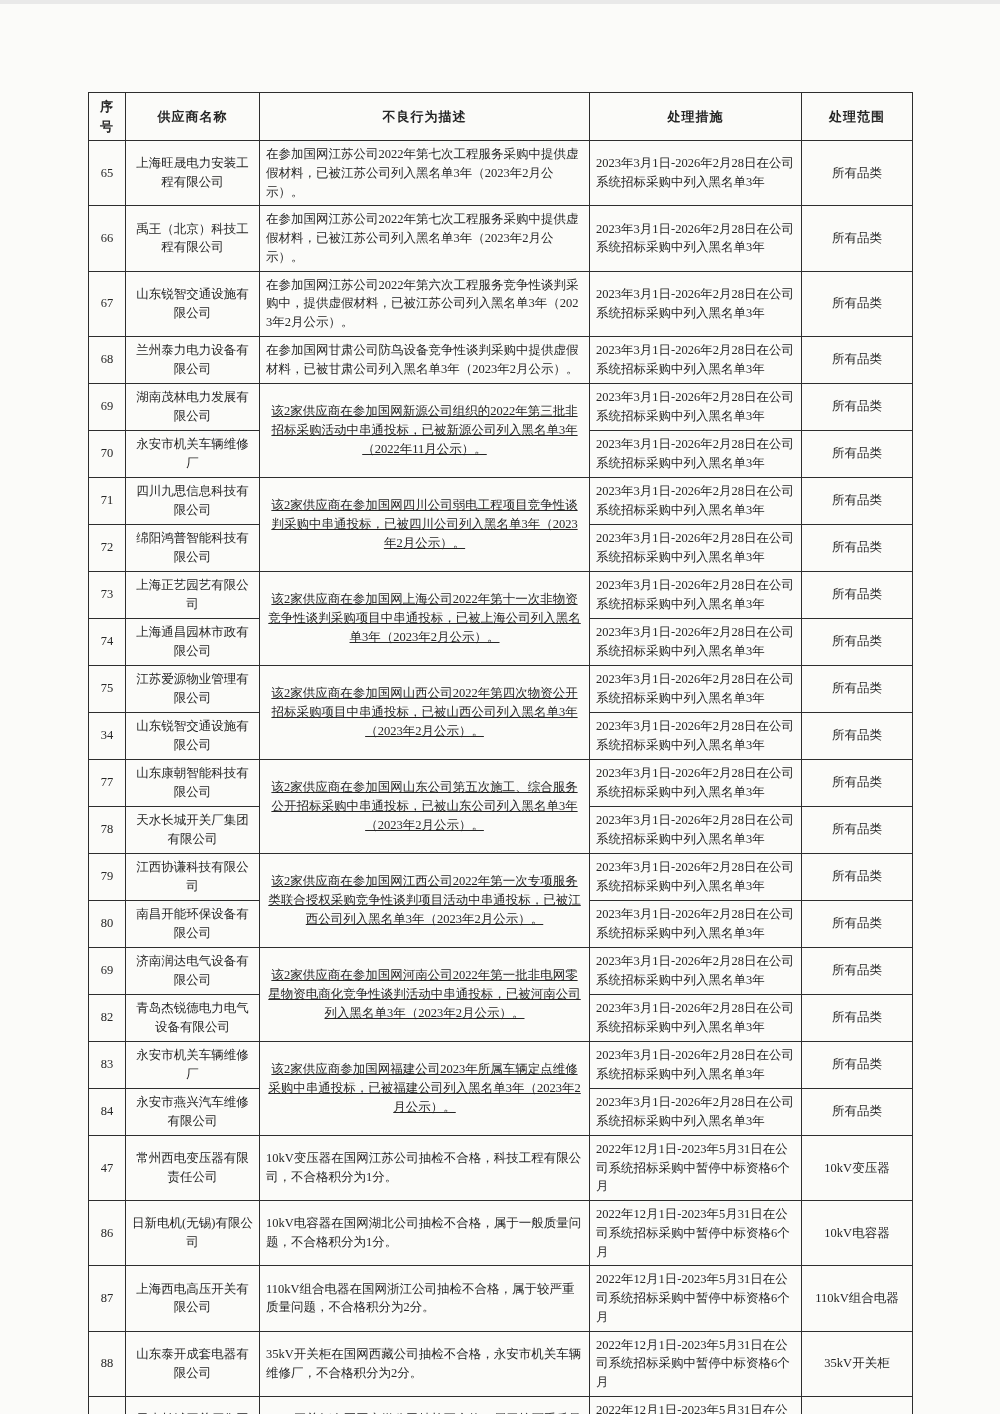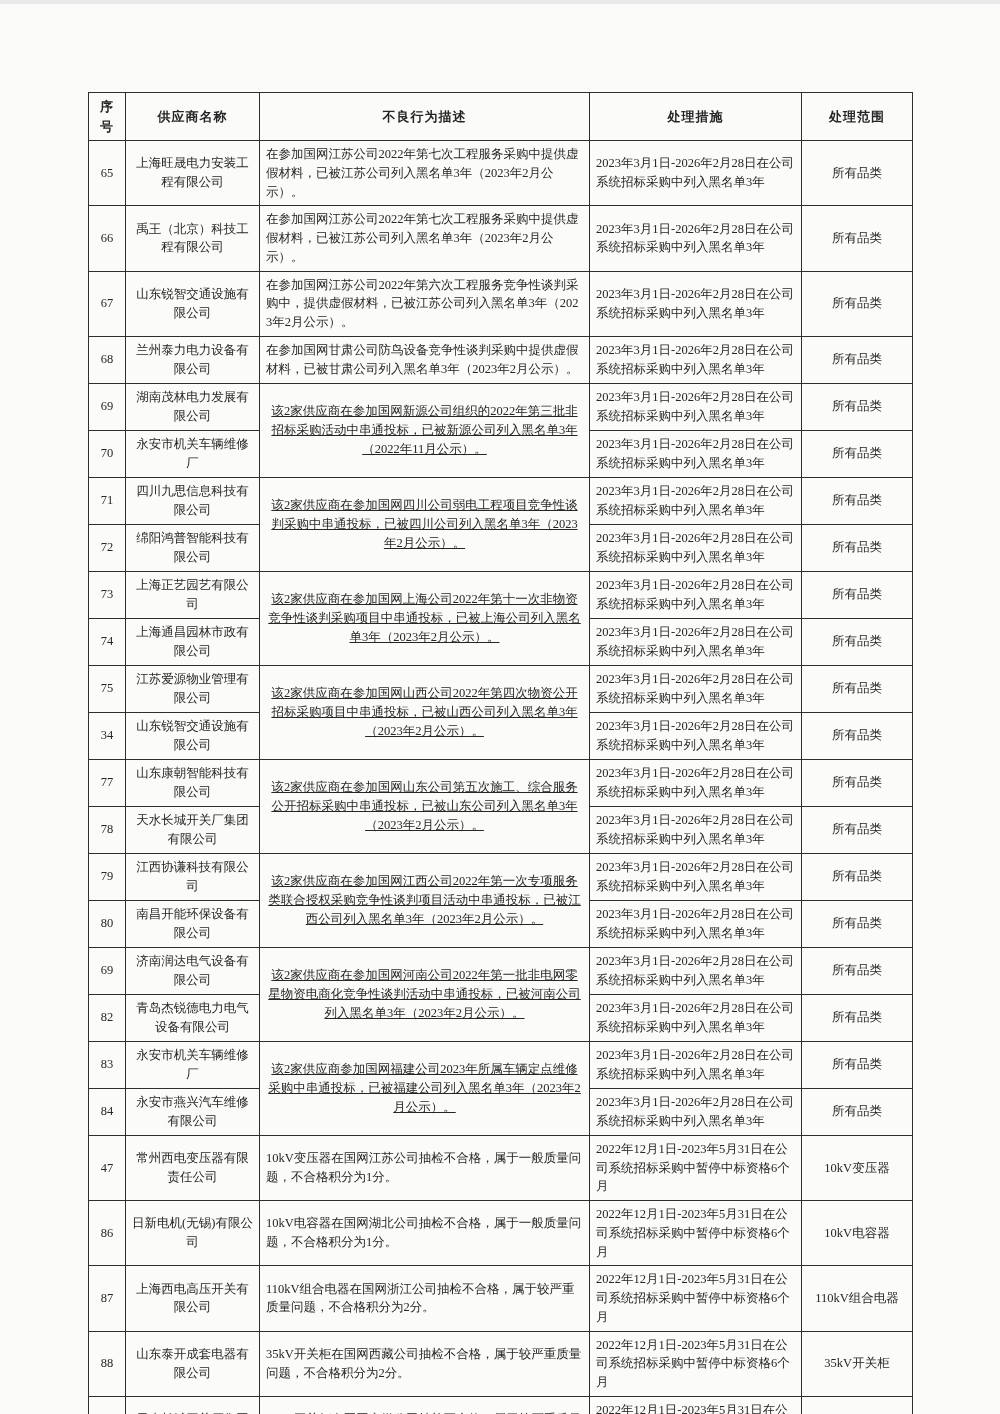--- a/index.html
+++ b/index.html
@@ -206,42 +206,42 @@
         </tr>
         <tr>
           <td>84</td>
           <td>永安市燕兴汽车维修有限公司</td>
           <td class="align-left">2023年3月1日-2026年2月28日在公司系统招标采购中列入黑名单3年</td>
           <td>所有品类</td>
         </tr>
         <tr>
           <td>47</td>
           <td>常州西电变压器有限责任公司</td>
-          <td class="align-left">10kV变压器在国网江苏公司抽检不合格，属于一般质量问题，不合格积分为1分。</td>
+          <td class="align-left">10kV变压器在国网江苏公司抽检不合格，科技工程有限公司，不合格积分为1分。</td>
           <td class="align-left">2022年12月1日-2023年5月31日在公司系统招标采购中暂停中标资格6个月</td>
           <td>10kV变压器</td>
         </tr>
         <tr>
           <td>86</td>
           <td>日新电机(无锡)有限公司</td>
           <td class="align-left">10kV电容器在国网湖北公司抽检不合格，属于一般质量问题，不合格积分为1分。</td>
           <td class="align-left">2022年12月1日-2023年5月31日在公司系统招标采购中暂停中标资格6个月</td>
           <td>10kV电容器</td>
         </tr>
         <tr>
           <td>87</td>
           <td>上海西电高压开关有限公司</td>
           <td class="align-left">110kV组合电器在国网浙江公司抽检不合格，属于较严重质量问题，不合格积分为2分。</td>
           <td class="align-left">2022年12月1日-2023年5月31日在公司系统招标采购中暂停中标资格6个月</td>
           <td>110kV组合电器</td>
         </tr>
         <tr>
           <td>88</td>
           <td>山东泰开成套电器有限公司</td>
-          <td class="align-left">35kV开关柜在国网西藏公司抽检不合格，属于较严重质量问题，不合格积分为2分。</td>
+          <td class="align-left">35kV开关柜在国网西藏公司抽检不合格，永安市机关车辆维修厂，不合格积分为2分。</td>
           <td class="align-left">2022年12月1日-2023年5月31日在公司系统招标采购中暂停中标资格6个月</td>
           <td>35kV开关柜</td>
         </tr>
         <tr>
           <td>89</td>
           <td>天水长城开关厂集团有限公司</td>
           <td class="align-left">10kV开关柜在国网安徽公司抽检不合格，属于较严重质量问题，不合格积分为2分。</td>
           <td class="align-left">2022年12月1日-2023年5月31日在公司系统招标采购中暂停中标资格6个月</td>
           <td>10kV开关柜</td>
         </tr>

